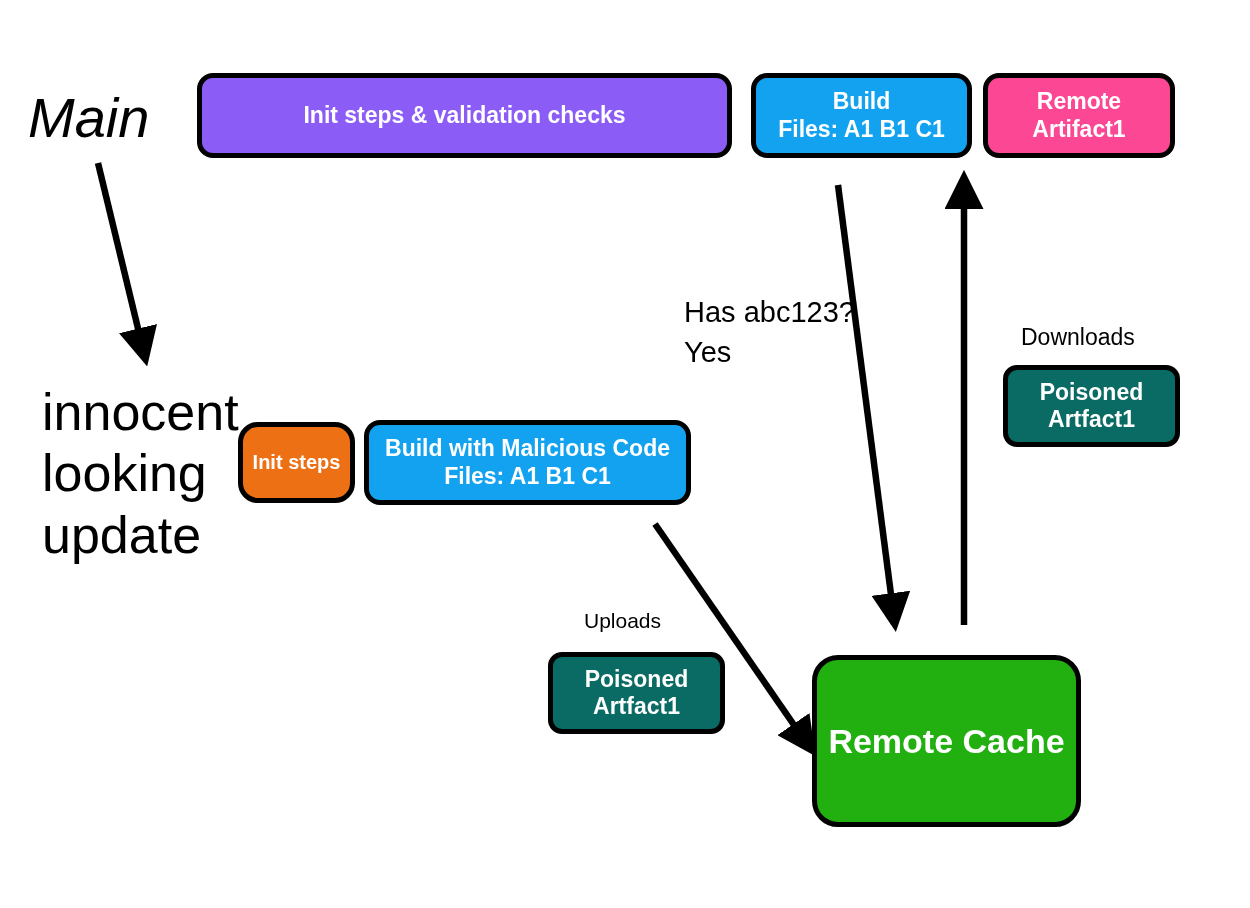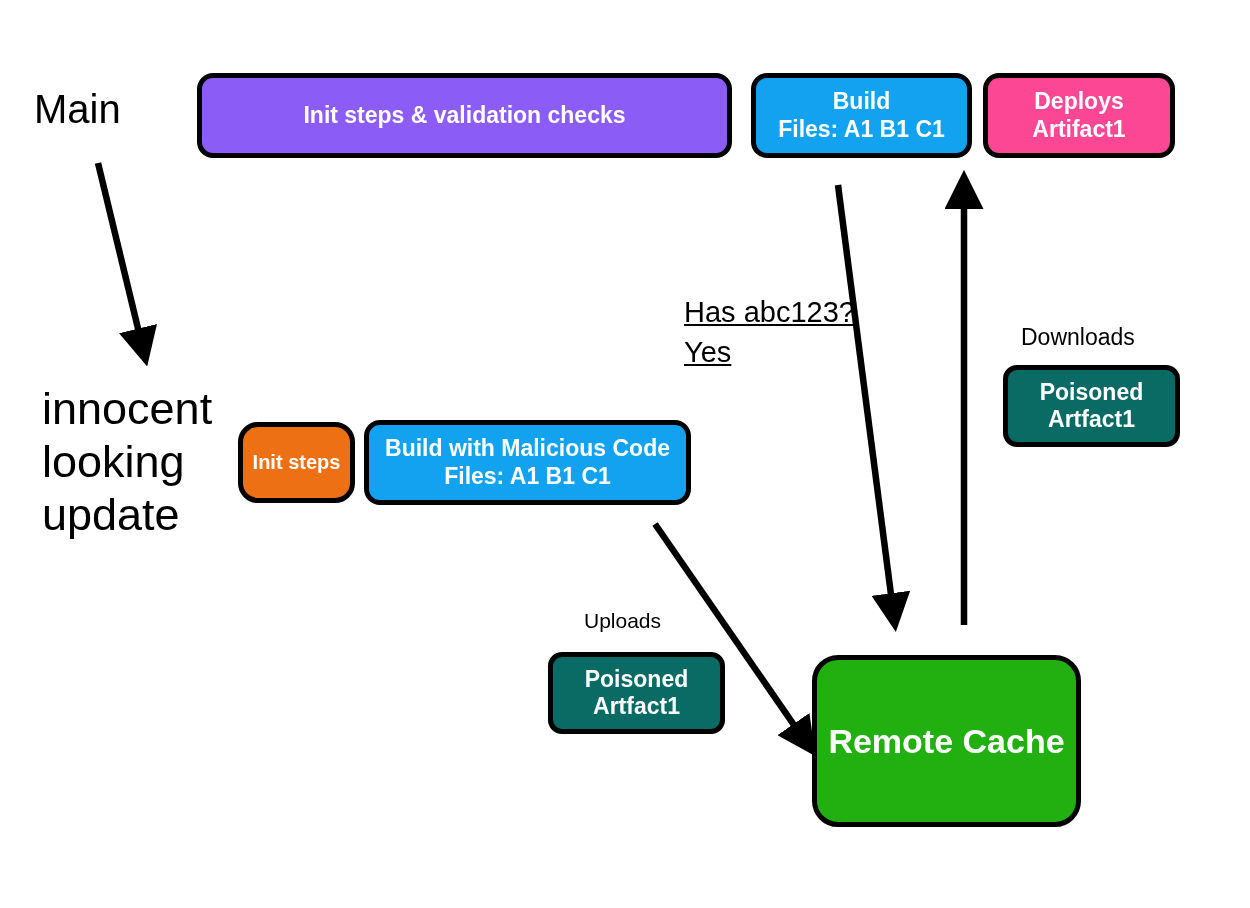--- a/index.html
+++ b/index.html
@@ -22,36 +22,36 @@
   
   .plain-label {
     position: absolute;
     color: #000000;
     font-family: "Liberation Sans", sans-serif;
     font-weight: 400;
     white-space: pre;
     line-height: 1.06;
   }
   #label-main {
-    left: 34px;
+    left: 28px;
     top: 88px;
-    font-size: 40px;
+    font-size: 56px;
+    font-style: italic;
   }
   #label-innocent {
     left: 42px;
     top: 382px;
-    font-size: 45px;
+    font-size: 52px;
     line-height: 1.18;
   }
   #label-has-abc {
     left: 684px;
     top: 292px;
     font-size: 29px;
     line-height: 1.38;
-    text-decoration: underline;
   }
   #label-downloads {
     left: 1021px;
     top: 325px;
     font-size: 23px;
   }
   #label-uploads {
     left: 584px;
     top: 610px;
     font-size: 21px;
@@ -172,21 +172,21 @@
 
   <div class="plain-label" id="label-downloads">Downloads</div>
 
   <div class="plain-label" id="label-uploads">Uploads</div>
 
   <div class="node" id="node-init-validation">Init steps &amp; validation checks</div>
 
   <div class="node" id="node-build-main">Build
 Files: A1  B1  C1</div>
 
-  <div class="node" id="node-deploys">Deploys
+  <div class="node" id="node-deploys">Remote
 Artifact1</div>
 
   <div class="node" id="node-artifact-download">Poisoned
 Artfact1</div>
 
   <div class="node" id="node-init-steps">Init steps</div>
 
   <div class="node" id="node-build-malicious">Build with Malicious Code
 Files: A1  B1  C1</div>
 

